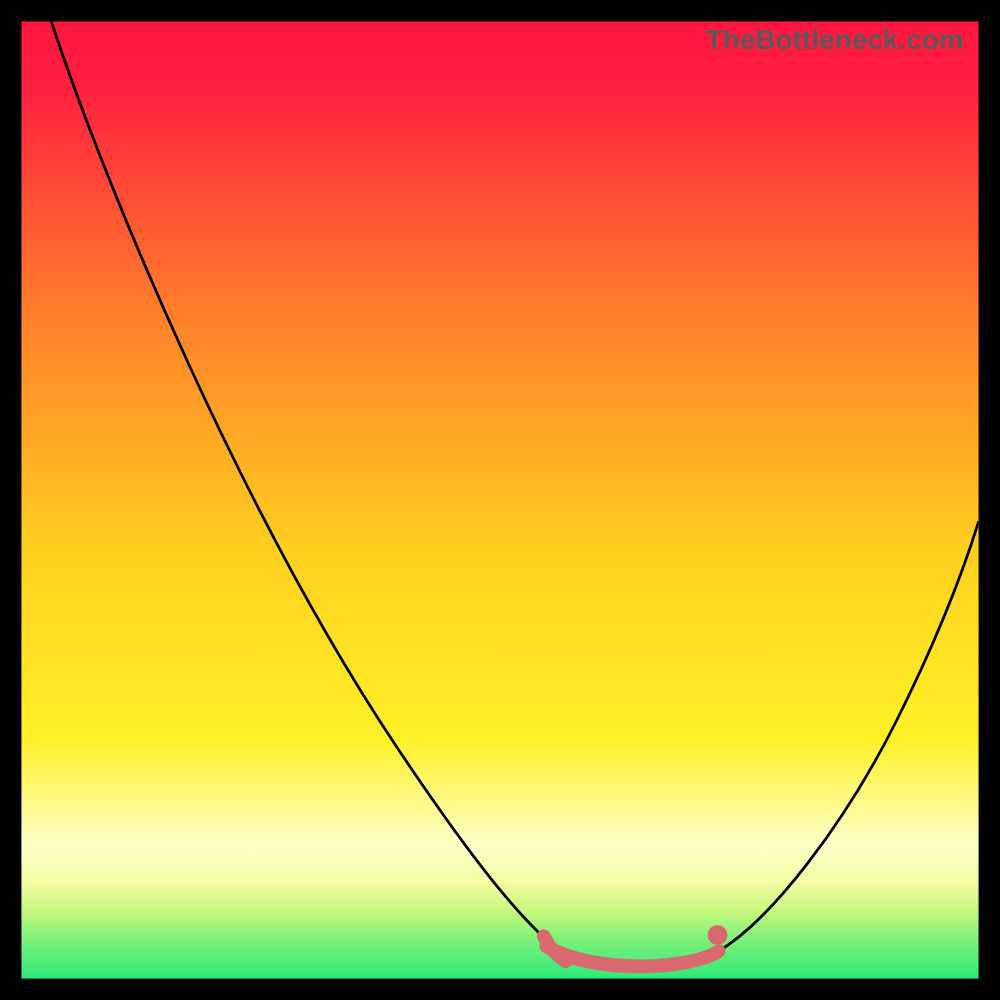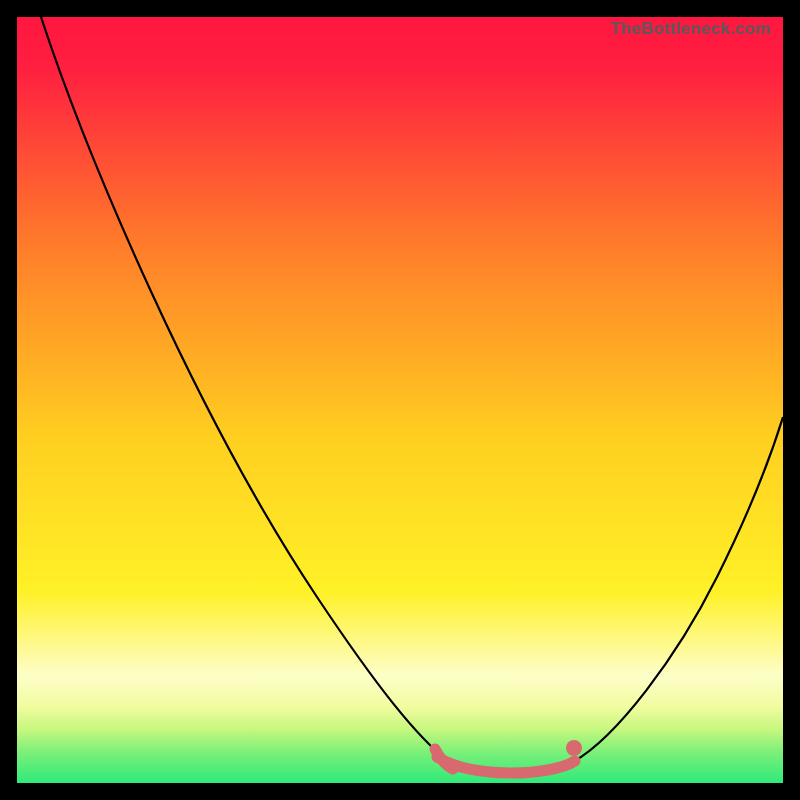--- a/index.html
+++ b/index.html
@@ -20,21 +20,21 @@
   }
   .gradient {
     position: absolute;
     inset: 0;
   }
   .watermark {
     position: absolute;
     top: 2px;
     right: 12px;
     font-family: Arial, Helvetica, sans-serif;
-    font-size: 17px;
+    font-size: 22px;
     font-weight: 600;
     color: #58595b;
     letter-spacing: 0.2px;
   }
   svg.curves {
     position: absolute;
     inset: 0;
   }
 </style>
 </head>

